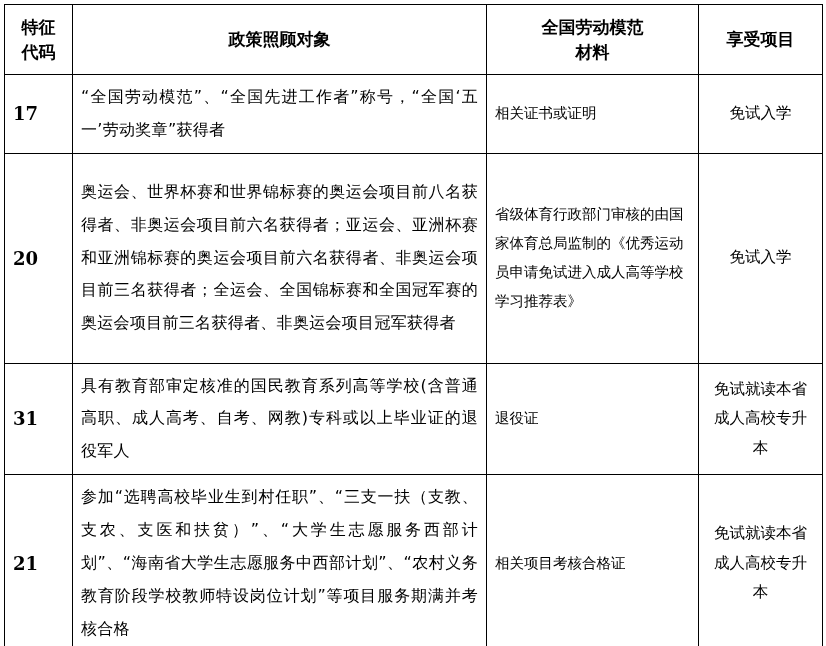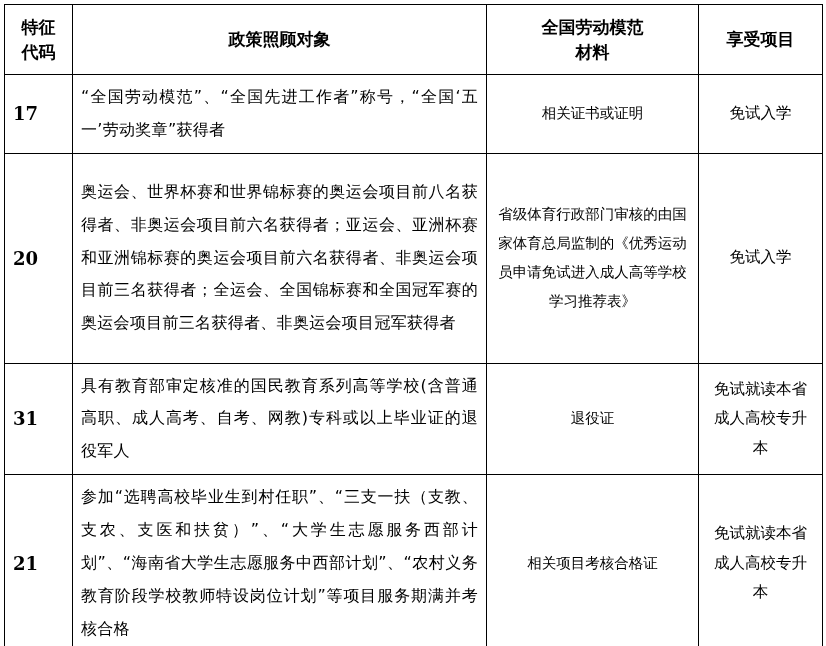--- a/index.html
+++ b/index.html
@@ -58,21 +58,21 @@
     line-height: 2.05;
     text-align: justify;
     text-justify: inter-ideograph;
     letter-spacing: 0.3px;
     padding: 10px 10px;
   }
   td.extra-cell {
     font-family: "DejaVu Sans", "Liberation Sans", sans-serif;
     font-size: 14.5px;
     line-height: 2.0;
-    text-align: center;
+    text-align: left;
     padding: 10px 12px;
   }
   td.benefit-cell {
     font-family: "DejaVu Serif", "Liberation Serif", serif;
     font-size: 15.5px;
     line-height: 1.9;
     text-align: center;
     padding: 10px 8px;
     margin-left: 16px;
   }

